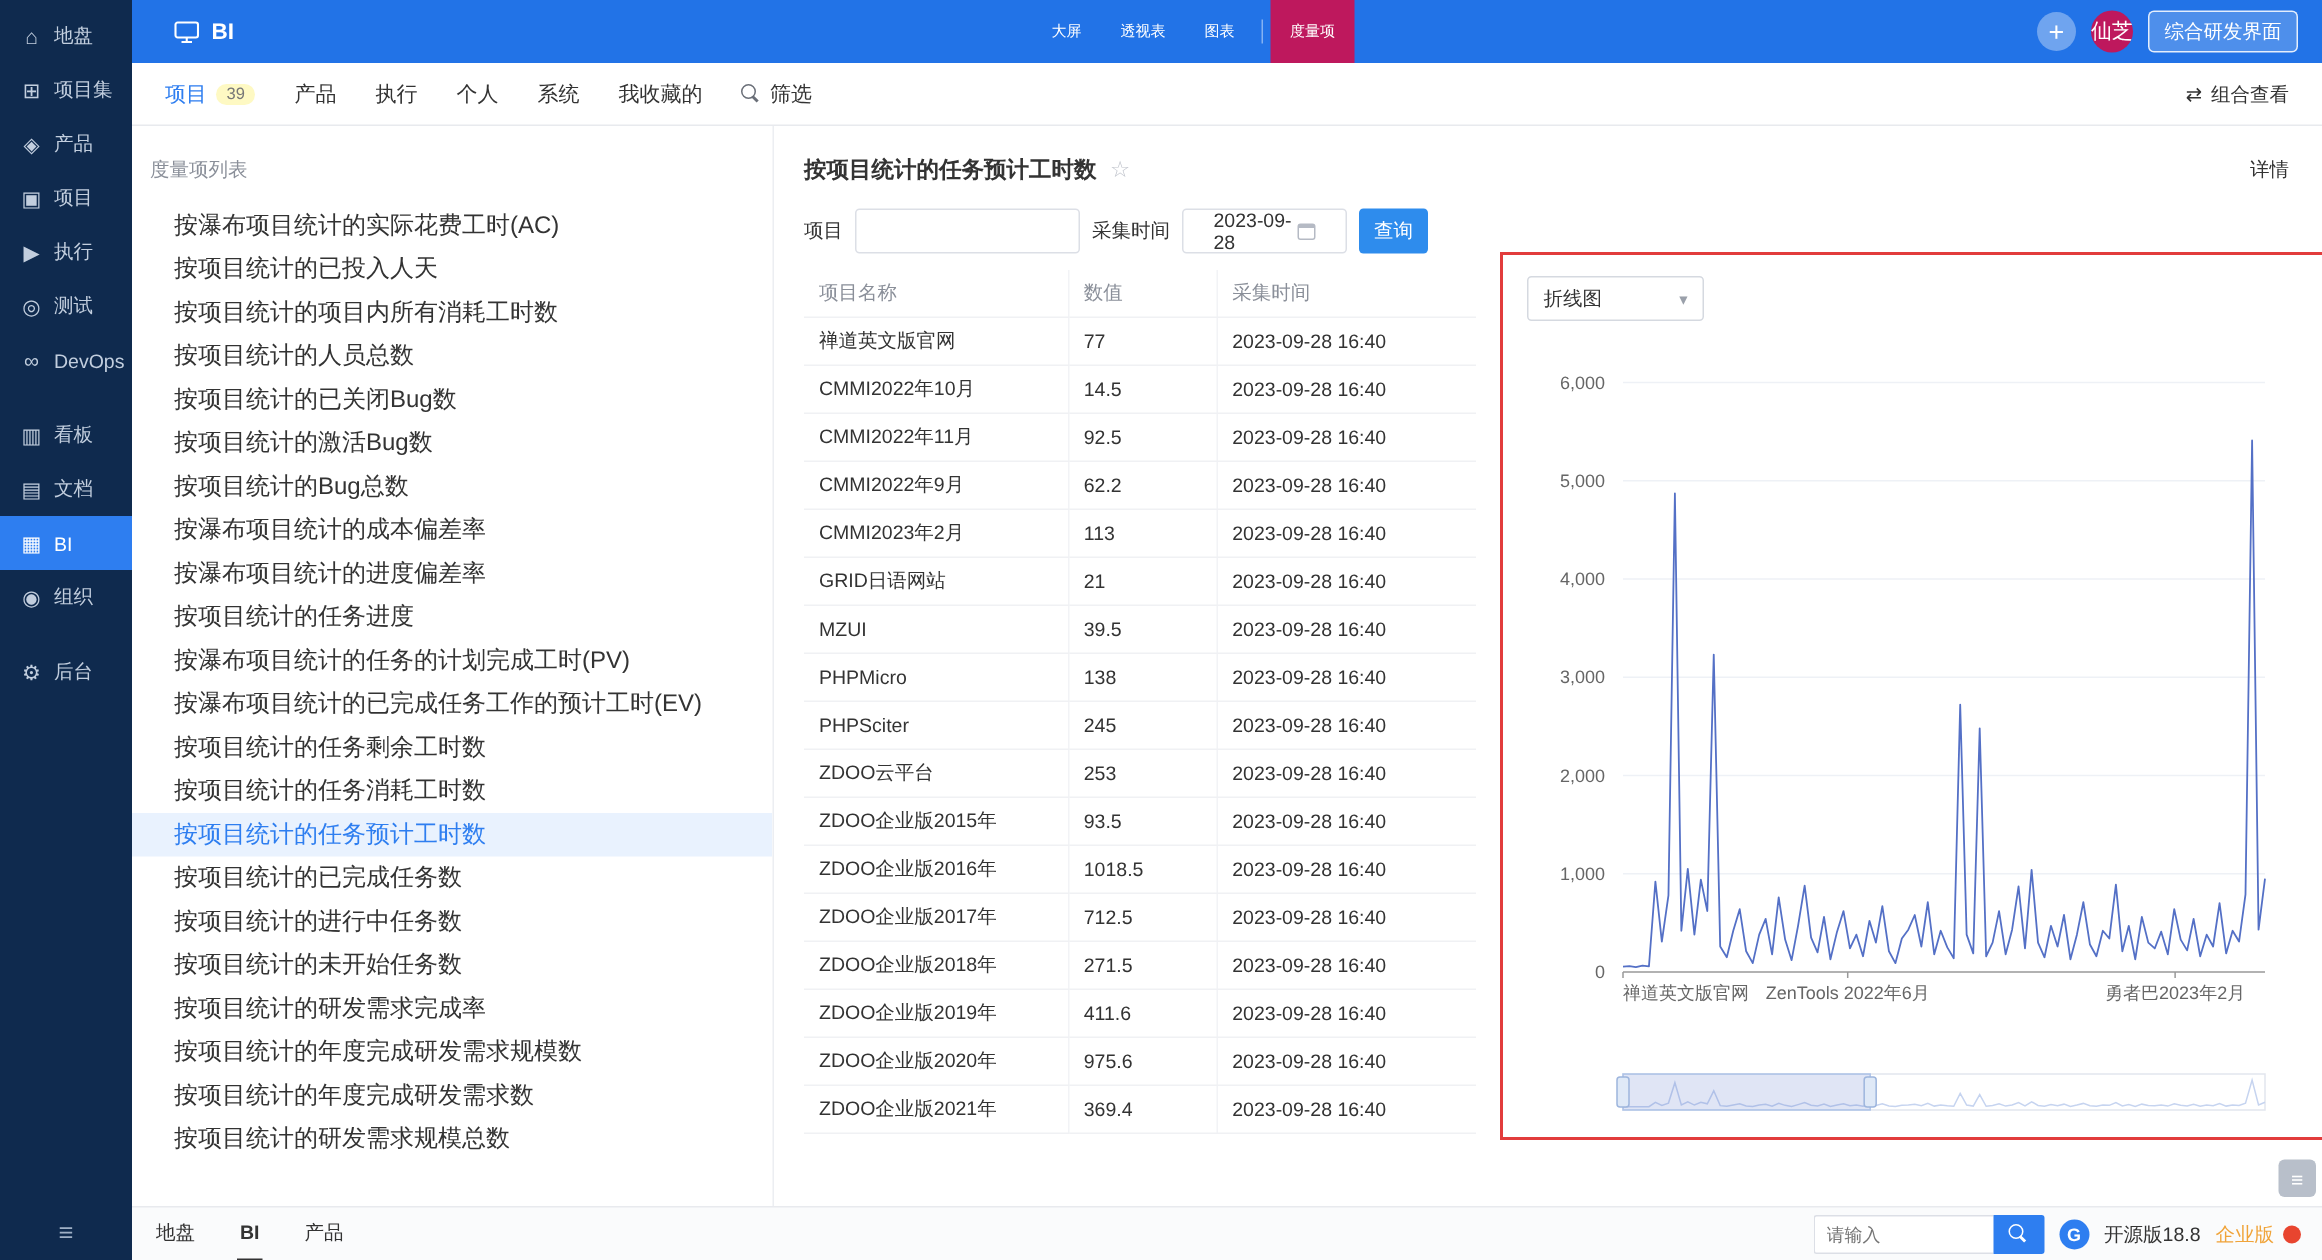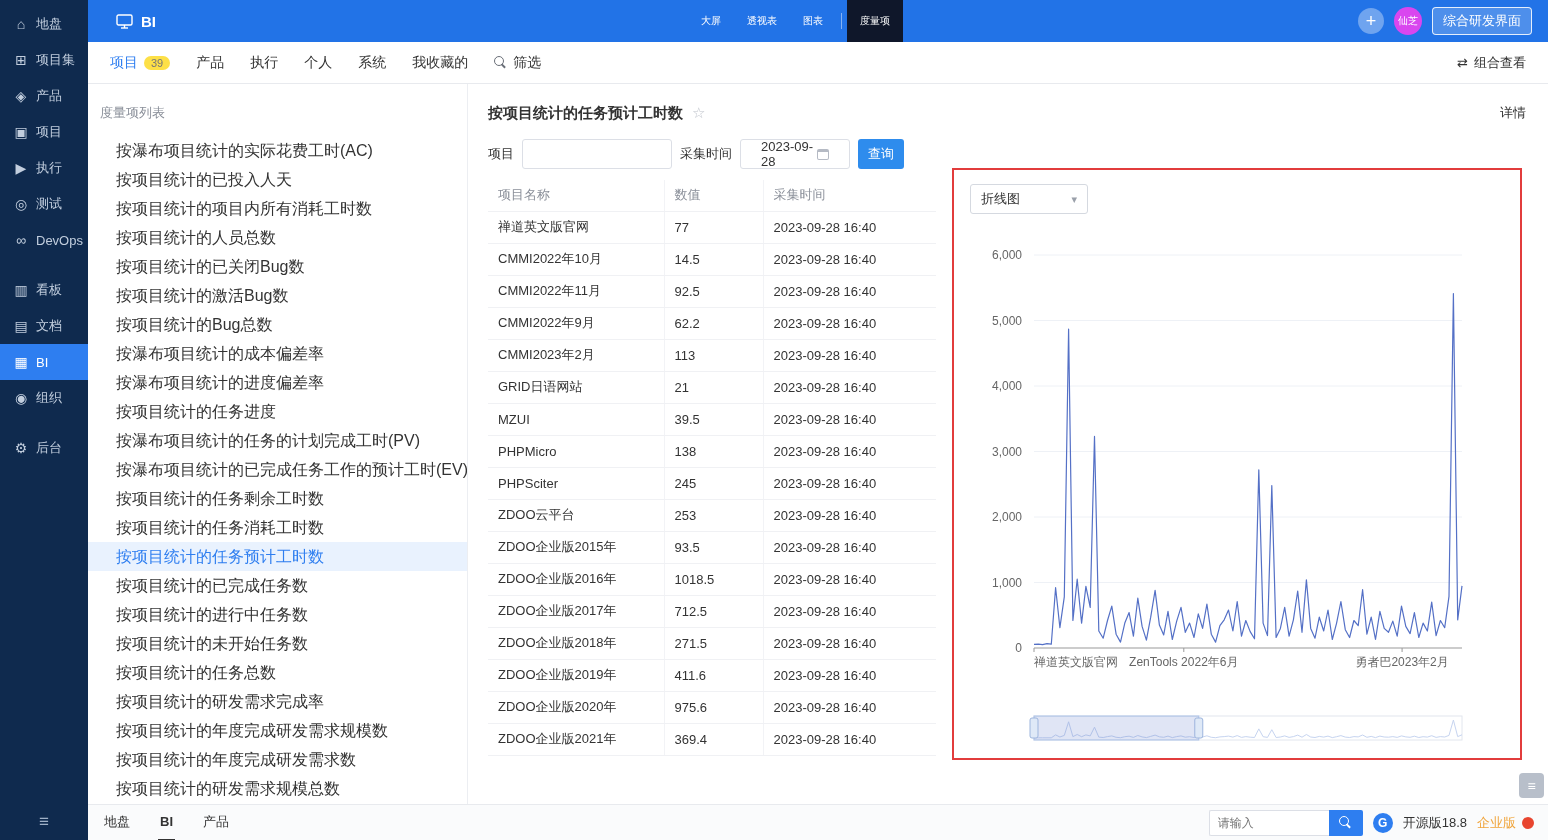--- a/index.html
+++ b/index.html
@@ -13,40 +13,40 @@
   .side-item.active{background:#2e7ef0;color:#fff}
   .side-item.group-start{margin-top:14px}
   .side-icon{font-size:14px;width:16px;text-align:center;flex-shrink:0}
   .side-collapse{position:absolute;bottom:8px;left:0;width:88px;text-align:center;font-size:17px;color:#9fb0c6;cursor:pointer}
   
   .main{flex:1;display:flex;flex-direction:column;min-width:0}
   .topnav{height:42px;background:#2273e7;display:flex;align-items:center;color:#fff;flex-shrink:0;position:relative}
   .brand{display:flex;align-items:center;gap:8px;padding-left:28px;font-size:15px;font-weight:bold}
   .topnav-items{position:absolute;left:600px;top:0;display:flex;align-items:center;height:42px}
   .top-item{padding:0 13px;height:42px;display:flex;align-items:center;font-size:10px;cursor:pointer}
-  .top-item.active{background:#0f172a}
+  .top-item.active{background:#be185d}
   .top-divider{width:1px;height:16px;background:rgba(255,255,255,.45);margin:0 5px}
   .topnav-right{margin-left:auto;display:flex;align-items:center;gap:10px;padding-right:16px}
   .plus-btn{width:26px;height:26px;border-radius:50%;background:rgba(255,255,255,.35);display:flex;align-items:center;justify-content:center;font-size:18px;cursor:pointer}
-  .avatar{width:28px;height:28px;border-radius:50%;background:#d946ef;color:#fff;font-size:10px;display:flex;align-items:center;justify-content:center;cursor:pointer;overflow:hidden}
+  .avatar{width:28px;height:28px;border-radius:50%;background:#be185d;color:#fff;font-size:14px;display:flex;align-items:center;justify-content:center;cursor:pointer;overflow:hidden}
   .workspace-btn{height:28px;padding:0 10px;background:rgba(255,255,255,.2);border:1px solid rgba(255,255,255,.85);border-radius:4px;color:#fff;font-size:13px;cursor:pointer;font-family:inherit}
   
   .subnav{height:42px;background:#fff;border-bottom:1px solid #e8eaee;display:flex;align-items:center;padding:0 22px;flex-shrink:0}
   .subnav-tabs{display:flex;align-items:center;gap:26px}
   .sub-tab{display:flex;align-items:center;gap:6px;font-size:14px;color:#333;cursor:pointer}
   .sub-tab.active{color:#2e7ef0}
-  .badge{background:#fde047;color:#777;font-size:11px;padding:1px 7px;border-radius:9px}
+  .badge{background:#fef9c3;color:#777;font-size:11px;padding:1px 7px;border-radius:9px}
   .subnav-right{margin-left:auto;display:flex;align-items:center;gap:6px;font-size:13px;color:#333;cursor:pointer}
   .mag{position:relative;width:13px;height:13px;display:inline-block;color:#6a6f78}
   .mag::before{content:'';position:absolute;width:8px;height:8px;border:1.5px solid currentColor;border-radius:50%;left:0;top:0}
   .mag::after{content:'';position:absolute;width:5px;height:1.5px;background:currentColor;transform:rotate(45deg);left:7px;top:9px}
   .mag.white{color:#fff}
   
   .content{flex:1;display:flex;min-height:0;background:#fff}
-  .metric-panel{width:380px;border-right:1px solid #eceef2;display:flex;flex-direction:column;overflow:hidden;flex-shrink:0}
+  .metric-panel{width:428px;border-right:1px solid #eceef2;display:flex;flex-direction:column;overflow:hidden;flex-shrink:0}
   .metric-header{padding:20px 12px 14px;color:#8a8f99;font-size:13px}
   .metric-items{flex:1;overflow:hidden}
   .metric-item{height:29px;line-height:29px;padding-left:28px;font-size:16px;color:#333;cursor:pointer;white-space:nowrap;overflow:hidden}
   .metric-item.selected{background:#e9f2fe;color:#2e7ef0}
   .detail-panel{flex:1;display:flex;flex-direction:column;min-width:0;padding:12px 22px 0 20px}
   .detail-title-row{display:flex;align-items:center;height:34px;flex-shrink:0}
   .detail-title{font-size:15px;font-weight:bold;color:#333}
   .star{color:#c0c4cc;margin-left:9px;font-size:15px;cursor:pointer}
   .detail-link{margin-left:auto;font-size:13px;color:#333;cursor:pointer}
   .detail-body{flex:1;display:flex;min-height:0}
@@ -215,21 +215,20 @@
             <div class="metric-item">按瀑布项目统计的进度偏差率</div>
             <div class="metric-item">按项目统计的任务进度</div>
             <div class="metric-item">按瀑布项目统计的任务的计划完成工时(PV)</div>
             <div class="metric-item">按瀑布项目统计的已完成任务工作的预计工时(EV)</div>
             <div class="metric-item">按项目统计的任务剩余工时数</div>
             <div class="metric-item">按项目统计的任务消耗工时数</div>
             <div class="metric-item selected">按项目统计的任务预计工时数</div>
             <div class="metric-item">按项目统计的已完成任务数</div>
             <div class="metric-item">按项目统计的进行中任务数</div>
             <div class="metric-item">按项目统计的未开始任务数</div>
-            <div class="metric-item">按项目统计的任务总数</div>
             <div class="metric-item">按项目统计的研发需求完成率</div>
             <div class="metric-item">按项目统计的年度完成研发需求规模数</div>
             <div class="metric-item">按项目统计的年度完成研发需求数</div>
             <div class="metric-item">按项目统计的研发需求规模总数</div>
           </div>
       </aside>
 
       <section class="detail-panel">
         <div class="detail-title-row">
           <span class="detail-title">按项目统计的任务预计工时数</span>

